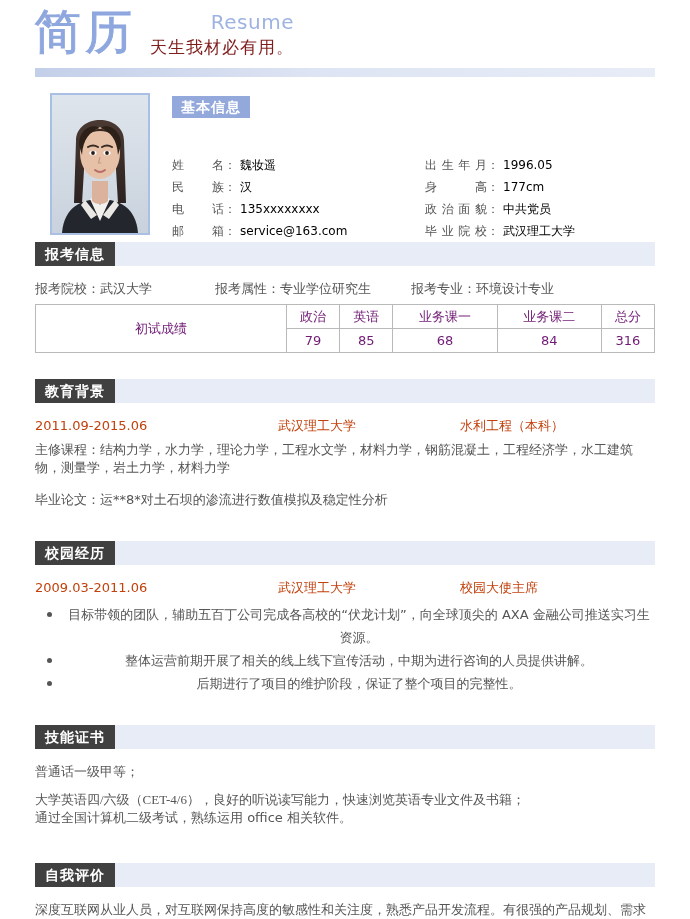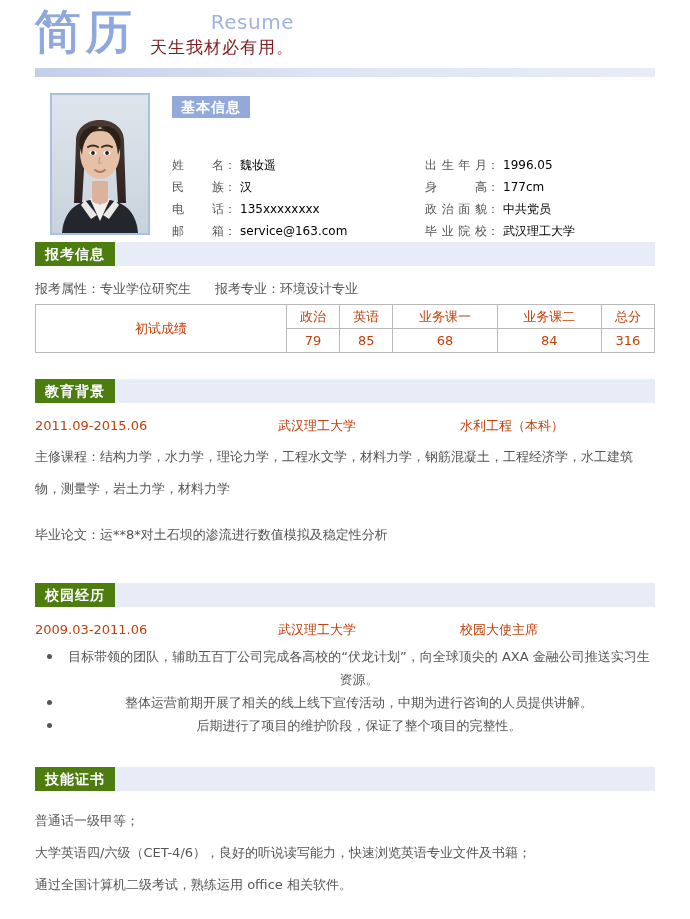--- a/index.html
+++ b/index.html
@@ -73,21 +73,21 @@
     height: 24px;
     background: #e8ecf6;
   }
   .band-badge {
     position: absolute;
     left: 0;
     top: 0;
     height: 24px;
     line-height: 24px;
     padding: 0 10px;
-    background: #4d7c0f;
+    background: #404040;
     color: #ffffff;
     font-size: 14px;
     letter-spacing: 1px;
     font-weight: 700;
     white-space: nowrap;
   }
 
   
   .basic {
     position: relative;
@@ -160,21 +160,21 @@
   }
   .apply-item { margin-right: 36px; }
   .apply-item:nth-child(1) { width: 180px; margin-right: 0; }
   .apply-item:nth-child(2) { width: 196px; margin-right: 0; }
 
   table.scores {
     border-collapse: collapse;
     width: 620px;
     margin-top: 4px;
     font-size: 13px;
-    color: #c2410c;
+    color: #701a75;
   }
   table.scores td {
     border: 1px solid #b9b9b9;
     text-align: center;
     height: 23px;
     padding: 0;
   }
   table.scores td.rowhead {
     width: 250px;
   }
@@ -186,21 +186,21 @@
     margin-top: 12px;
     font-size: 13px;
     color: #c2410c;
   }
   .triple .c1 { position: absolute; left: 0; }
   .triple .c2 { position: absolute; left: 243px; }
   .triple .c3 { position: absolute; left: 425px; }
 
   .para {
     font-size: 13px;
-    line-height: 32px;
+    line-height: 18px;
     color: #555;
     margin-top: 4px;
   }
   .para.gap { margin-top: 14px; }
 
   ul.bullets {
     list-style: none;
     margin: 4px 0 0 0;
     padding: 0;
     text-align: center;
@@ -343,20 +343,23 @@
         <span class="info-value">本科</span>
     </div>
   </div>
 </div>
 
 <div class="band">
   <div class="band-badge">报考信息</div>
 </div>
 <div class="sec-body">
   <div class="apply-line">
+    <div class="apply-item">
+      <span>报考院校</span><span>：</span><span>武汉大学</span>
+    </div>
     <div class="apply-item">
       <span>报考属性</span><span>：</span><span>专业学位研究生</span>
     </div>
     <div class="apply-item">
       <span>报考专业</span><span>：</span><span>环境设计专业</span>
     </div>
   </div>
 
   <table class="scores">
     <tbody>
@@ -412,21 +415,21 @@
   </ul>
 </div>
 
 <div class="block-gap-3"></div>
 
 <div class="band">
   <div class="band-badge">技能证书</div>
 </div>
 <div class="sec-body">
   <div class="para" style="margin-top:14px;">普通话一级甲等；</div>
-  <div class="para" style="margin-top:0;">大学英语四/六级（CET-4/6），良好的听说读写能力，快速浏览英语专业文件及书籍；</div>
+  <div class="para" style="margin-top:10px;font-family:Liberation Serif, serif;">大学英语四/六级（CET-4/6），良好的听说读写能力，快速浏览英语专业文件及书籍；</div>
   <div class="para" style="margin-top:0;">通过全国计算机二级考试，熟练运用 office 相关软件。</div>
 </div>
 
 <div class="block-gap-4"></div>
 
 <div class="band">
   <div class="band-badge">自我评价</div>
 </div>
 <div class="sec-body">
   <div class="para" style="margin-top:14px;">深度互联网从业人员，对互联网保持高度的敏感性和关注度，熟悉产品开发流程。有很强的产品规划、需求分析、交互设计能力，能独立承担 APP 和 WEB 项目的管控工作，善于沟通，贴近用户。</div>

